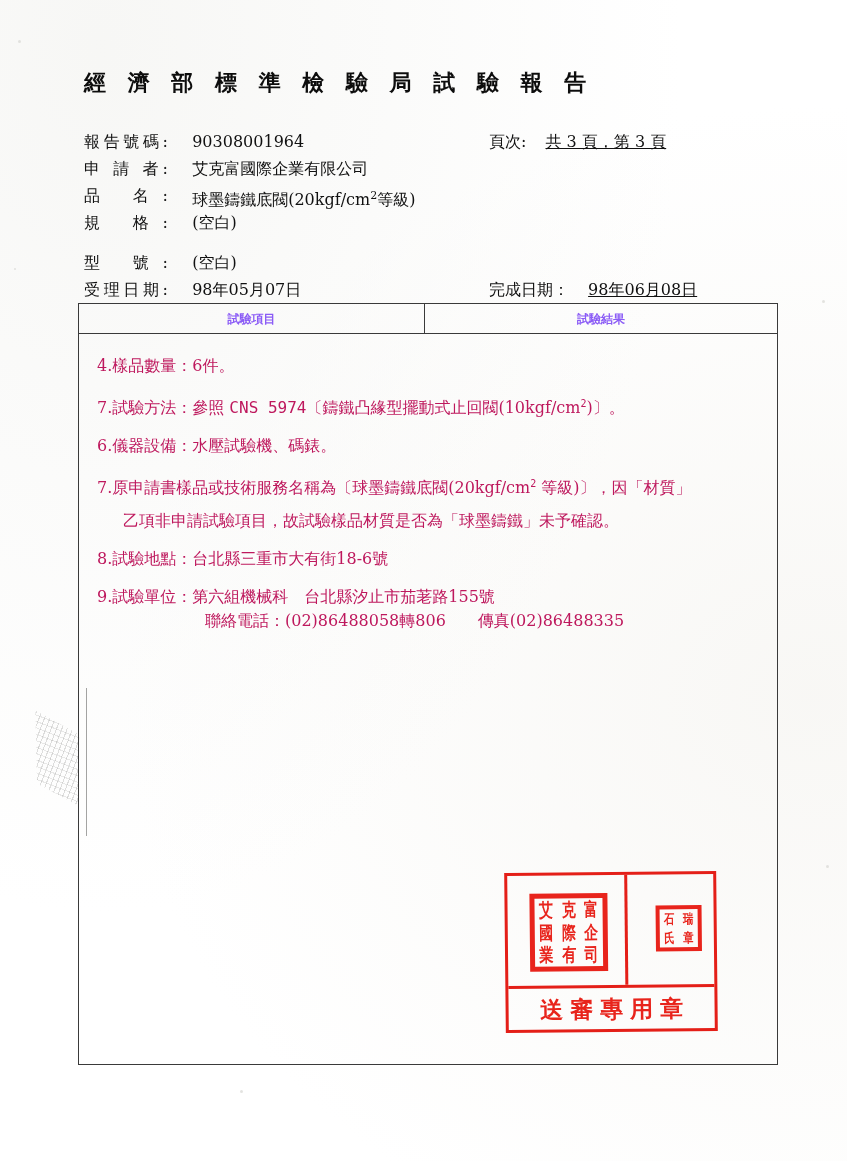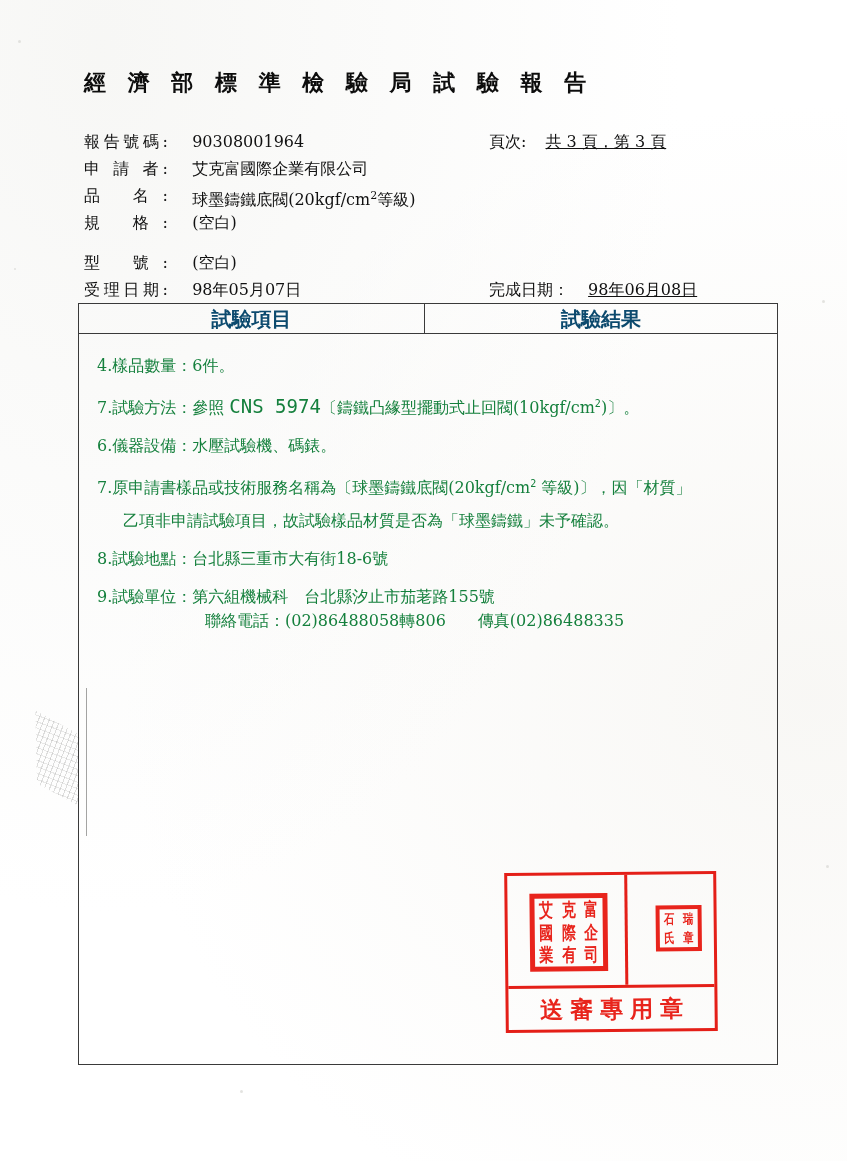--- a/index.html
+++ b/index.html
@@ -109,61 +109,61 @@
     border-bottom: 1.3px solid #3a3a3a;
     box-sizing: border-box;
   }
   .th-cell {
     position: absolute;
     top: 0;
     height: 30px;
     line-height: 30px;
     text-align: center;
     font-family: "DejaVu Serif", "Liberation Serif", serif;
-    font-size: 20px;
+    font-size: 12px;
     font-weight: 700;
-    color: #0c4a6e;
+    color: #8b5cf6;
   }
   .th-item { left: 0; width: 345px; }
   .th-result { left: 346px; width: 352px; }
   .th-divider {
     position: absolute;
     left: 345px;
     top: 0;
     width: 1.3px;
     height: 30px;
     background: #3a3a3a;
   }
 
   .table-body {
     position: relative;
     padding: 22px 0 0 0;
   }
   .entry {
     font-family: "DejaVu Serif", "Liberation Serif", serif;
     font-size: 16px;
     line-height: 20px;
-    color: #15803d;
+    color: #be185d;
     padding: 0 14px 0 18px;
     margin-bottom: 18px;
     white-space: nowrap;
   }
   .entry .line2 {
     display: block;
     margin-top: 12px;
     padding-left: 26px;
   }
   .entry .contact-line {
     display: block;
     margin-top: 4px;
     padding-left: 108px;
   }
   .mono {
     font-family: "DejaVu Sans Mono", "Liberation Mono", monospace;
-    font-size: 19px;
+    font-size: 16px;
     letter-spacing: 0px;
   }
   .mono-sup {
     font-family: "DejaVu Sans Mono", "Liberation Mono", monospace;
     font-size: 10px;
     vertical-align: super;
   }
 
   
   .stamp {

